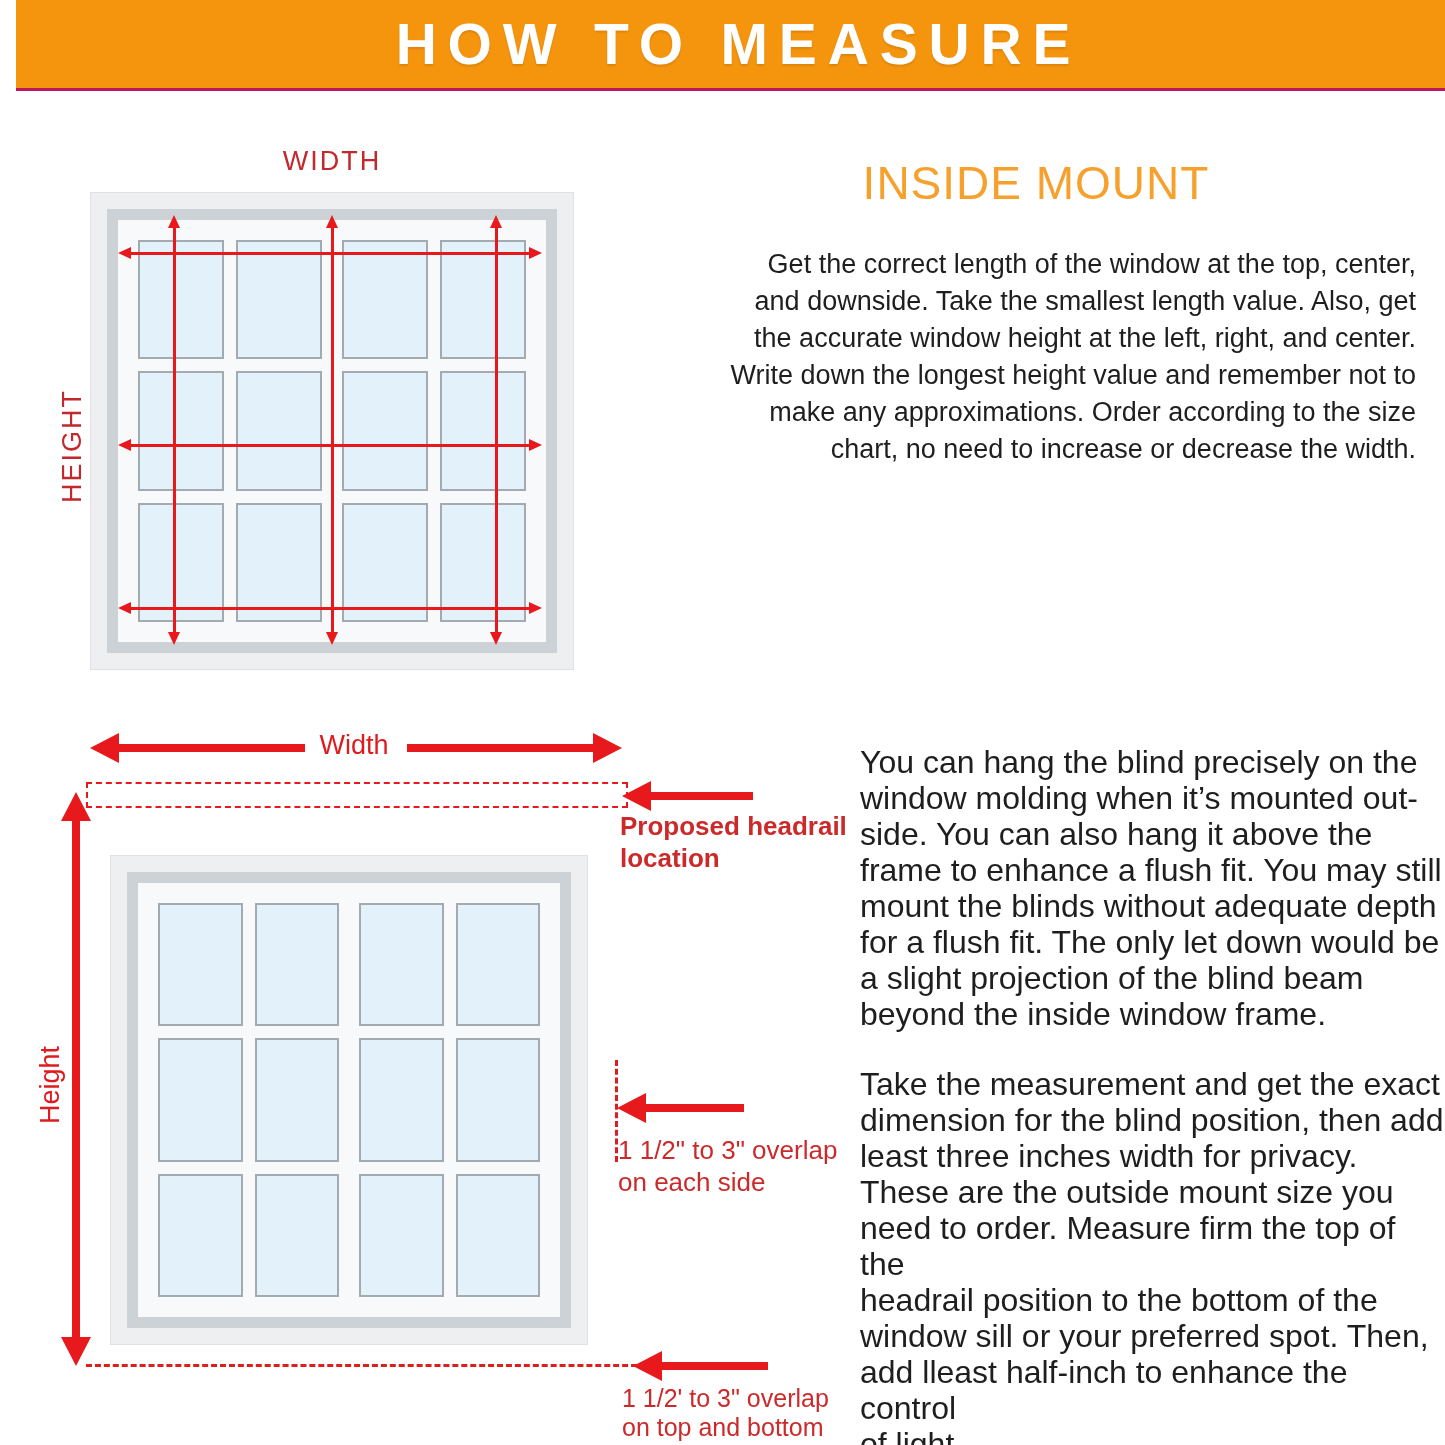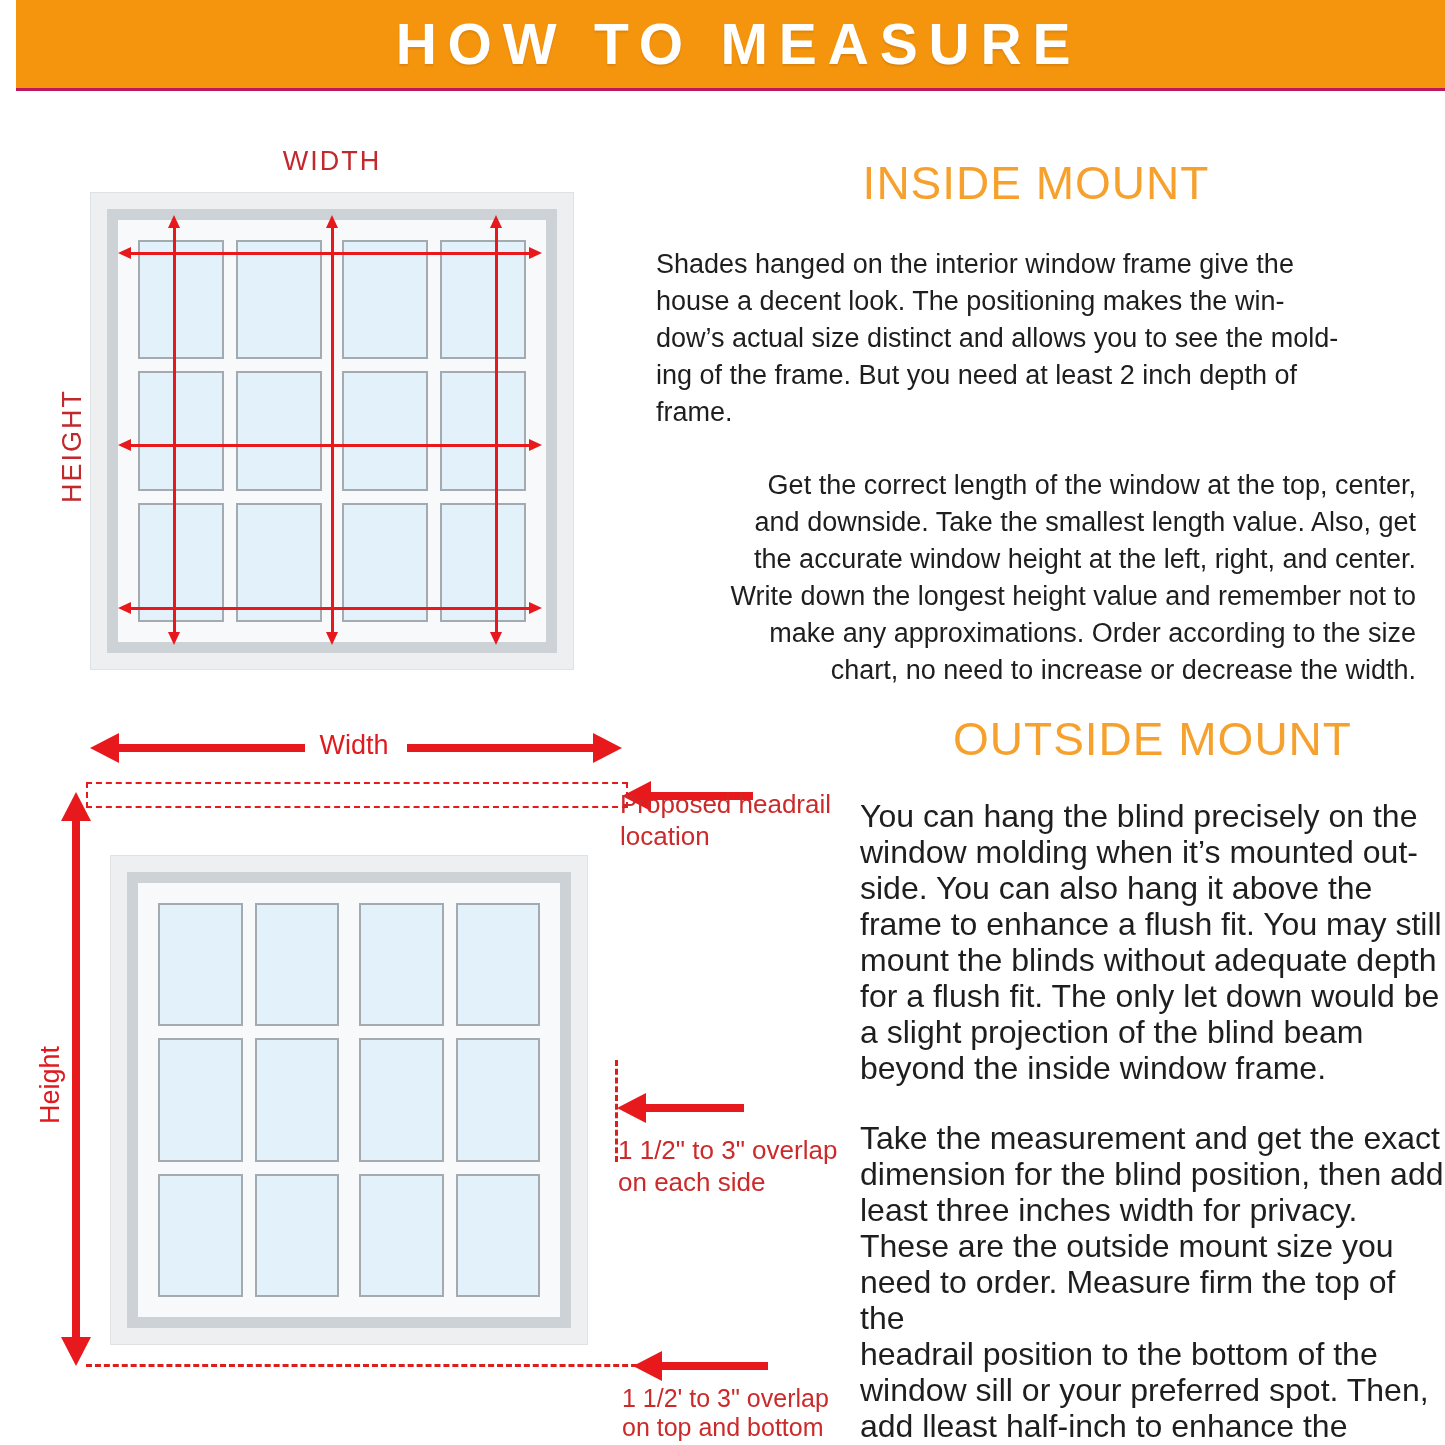--- a/index.html
+++ b/index.html
@@ -113,40 +113,35 @@
 
   <div class="harrow" style="left:131px;top:252px;width:398px;"></div>
   <div class="harrow" style="left:131px;top:444px;width:398px;"></div>
   <div class="harrow" style="left:131px;top:607px;width:398px;"></div>
   <div class="varrow" style="left:173px;top:228px;height:404px;"></div>
   <div class="varrow" style="left:331px;top:228px;height:404px;"></div>
   <div class="varrow" style="left:495px;top:228px;height:404px;"></div>
 
   <div class="col" style="left:656px;top:156px;width:760px;">
     <h2>INSIDE MOUNT</h2>
-    <p class="para inside-para" style="margin-top:36px;">Shades hanged on the interior window frame give the
-house a decent look. The positioning makes the win-
-dow’s actual size distinct and allows you to see the mold-
-ing of the frame. But you need at least 2 inch depth of
-frame.</p>
     <p class="para inside-para" style="margin-top:36px;text-align:right;">Get the correct length of the window at the top, center,
 and downside. Take the smallest length value. Also, get
 the accurate window height at the left, right, and center.
 Write down the longest height value and remember not to
 make any approximations. Order according to the size
 chart, no need to increase or decrease the width.</p>
   </div>
 
   <div class="bright-label" style="left:296px;top:730px;width:116px;">Width</div>
   <div class="thick head-left" style="left:119px;top:744px;width:186px;"></div>
   <div class="thick head-right" style="left:407px;top:744px;width:186px;"></div>
 
   <div class="dash-rect" style="left:86px;top:782px;width:538px;height:22px;"></div>
   <div class="thick head-left" style="left:651px;top:792px;width:102px;"></div>
-  <div class="caption" style="left:620px;top:788px;width:240px;">Proposed headrail
+  <div class="caption" style="left:620px;top:810px;width:240px;font-weight:bold;">Proposed headrail
 location</div>
 
   <div class="vthick" style="left:72px;top:821px;height:516px;"></div>
   <div class="bright-label rot" style="left:-50px;top:1070px;width:200px;height:30px;line-height:30px;">Height</div>
 
   <div class="window" style="left:110px;top:855px;width:478px;height:490px;">
     <div class="w-bevel">
       <div class="w-inner">
         <div class="sashes">
           <div class="sash">
@@ -175,21 +170,20 @@
   <div class="thick head-left" style="left:646px;top:1104px;width:98px;"></div>
   <div class="caption" style="left:618px;top:1134px;width:250px;">1 1/2" to 3" overlap
 on each side</div>
 
   <div class="dash-h" style="left:86px;top:1364px;width:560px;"></div>
   <div class="thick head-left" style="left:662px;top:1362px;width:106px;"></div>
   <div class="caption" style="left:622px;top:1384px;width:260px;font-size:25px;line-height:29px;">1 1/2' to 3" overlap
 on top and bottom</div>
 
   <div class="col" style="left:860px;top:712px;width:585px;">
-    <h2>OUTSIDE MOUNT</h2>
     <p class="para outside-para" style="margin-top:32px;">You can hang the blind precisely on the
 window molding when it’s mounted out-
 side. You can also hang it above the
 frame to enhance a flush fit. You may still
 mount the blinds without adequate depth
 for a flush fit. The only let down would be
 a slight projection of the blind beam
 beyond the inside window frame.</p>
     <p class="para outside-para" style="margin-top:34px;">Take the measurement and get the exact
 dimension for the blind position, then add

